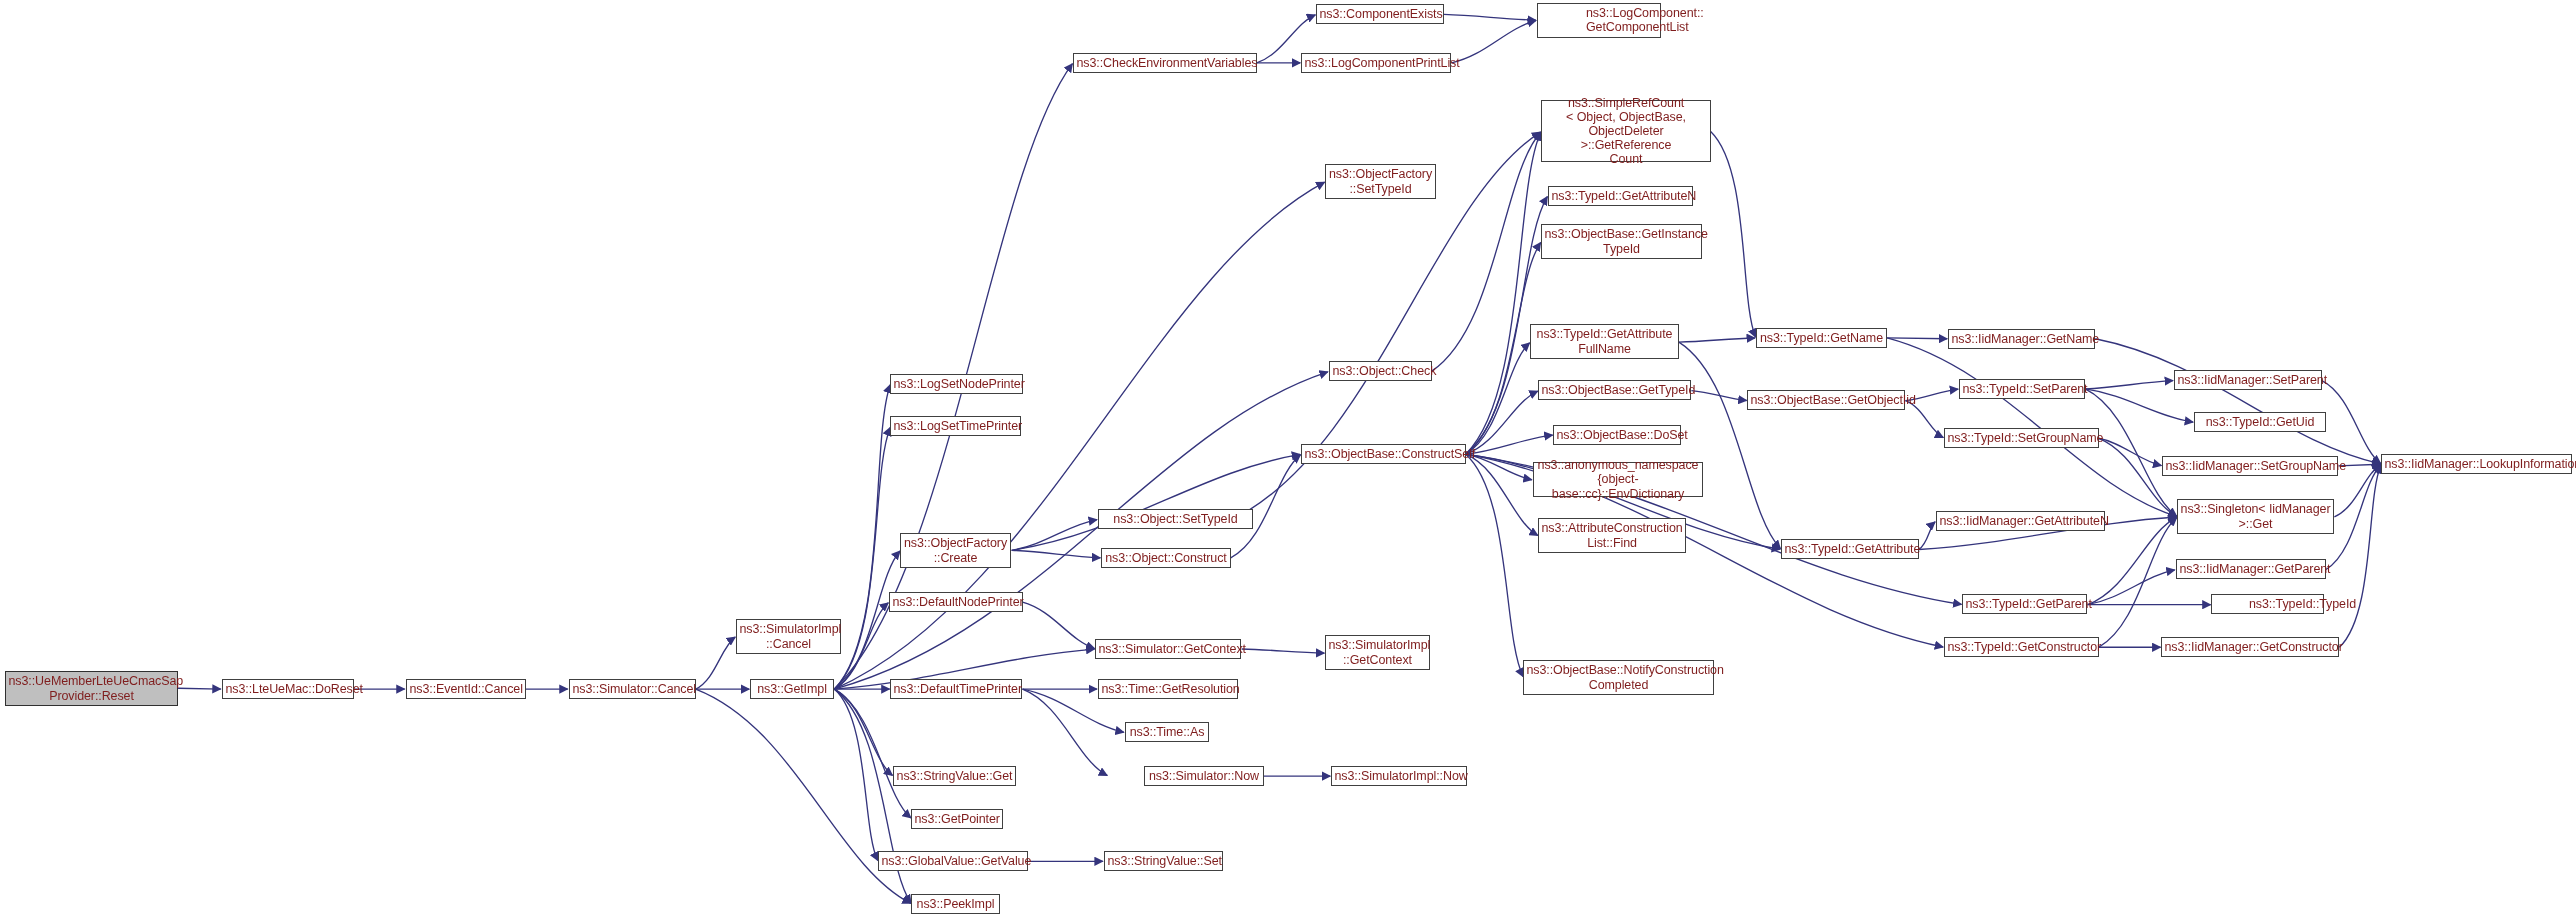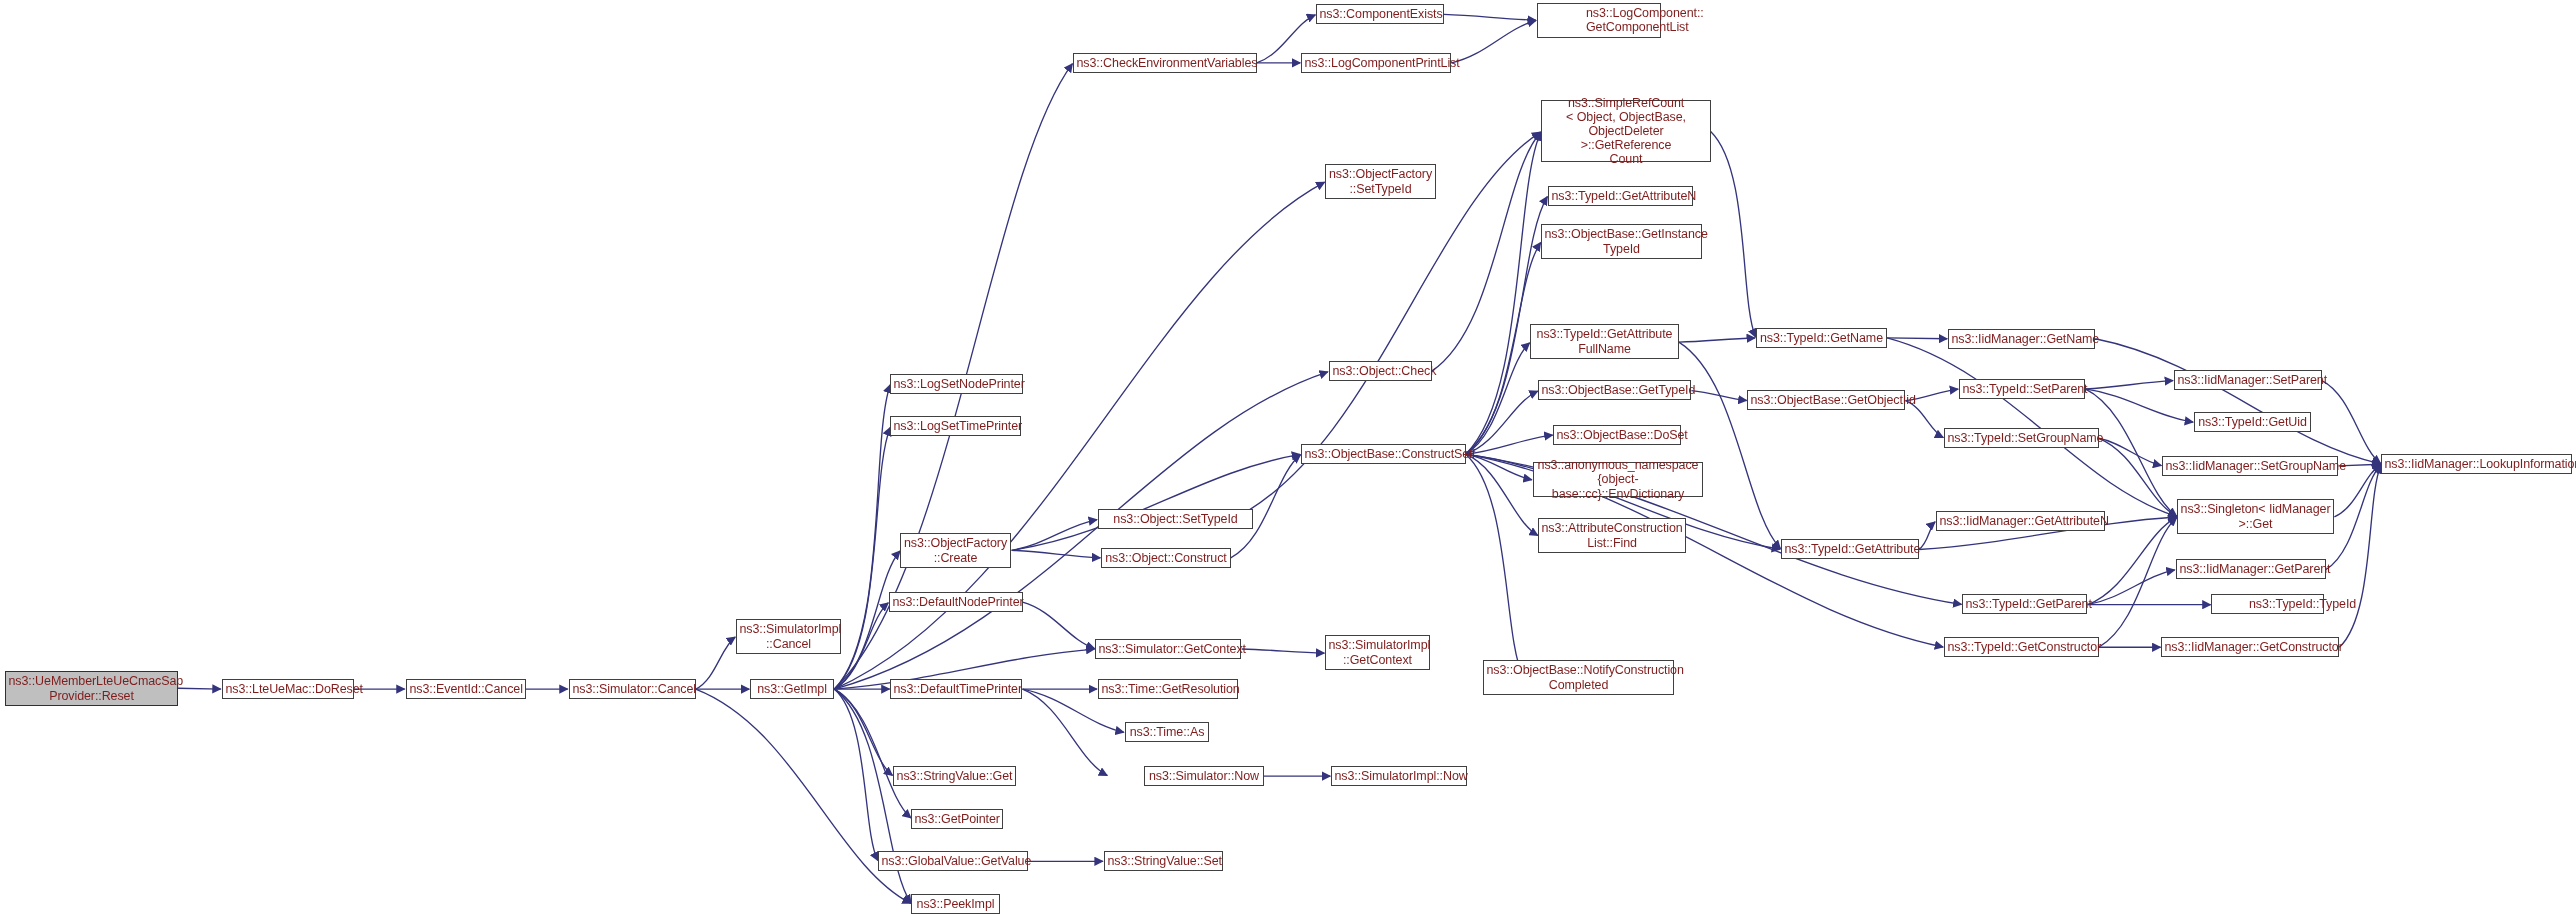--- a/index.html
+++ b/index.html
@@ -178,36 +178,36 @@
       <div class="node" style="left: 1329px; top: 361px; width: 103px; height: 20px;"><span class="node-label">ns3::Object::Check</span></div>
       <div class="node" style="left: 1530px; top: 324px; width: 149px; height: 35px;"><span class="node-label">ns3::TypeId::GetAttribute
 FullName</span></div>
       <div class="node" style="left: 1538px; top: 380px; width: 153px; height: 20px;"><span class="node-label">ns3::ObjectBase::GetTypeId</span></div>
       <div class="node" style="left: 1553px; top: 425px; width: 128px; height: 20px;"><span class="node-label">ns3::ObjectBase::DoSet</span></div>
       <div class="node" style="left: 1533px; top: 462px; width: 170px; height: 35px;"><span class="node-label">ns3::anonymous_namespace
 {object-base::cc}::EnvDictionary</span></div>
       <div class="node" style="left: 1538px; top: 518px; width: 148px; height: 35px;"><span class="node-label">ns3::AttributeConstruction
 List::Find</span></div>
       <div class="node" style="left: 1301px; top: 444px; width: 165px; height: 20px;"><span class="node-label">ns3::ObjectBase::ConstructSelf</span></div>
-      <div class="node" style="left: 1483px; top: 660px; width: 191px; height: 35px;"><span class="node-label">ns3::ObjectBase::NotifyConstruction
+      <div class="node" style="left: 1523px; top: 660px; width: 191px; height: 35px;"><span class="node-label">ns3::ObjectBase::NotifyConstruction
 Completed</span></div>
       <div class="node" style="left: 1325px; top: 635px; width: 105px; height: 35px;"><span class="node-label">ns3::SimulatorImpl
 ::GetContext</span></div>
       <div class="node" style="left: 1331px; top: 766px; width: 136px; height: 20px;"><span class="node-label">ns3::SimulatorImpl::Now</span></div>
       <div class="node" style="left: 1756px; top: 328px; width: 131px; height: 20px;"><span class="node-label">ns3::TypeId::GetName</span></div>
       <div class="node" style="left: 1747px; top: 390px; width: 158px; height: 20px;"><span class="node-label">ns3::ObjectBase::GetObjectIid</span></div>
       <div class="node" style="left: 1781px; top: 539px; width: 138px; height: 20px;"><span class="node-label">ns3::TypeId::GetAttribute</span></div>
       <div class="node" style="left: 1948px; top: 329px; width: 147px; height: 20px;"><span class="node-label">ns3::IidManager::GetName</span></div>
       <div class="node" style="left: 1959px; top: 379px; width: 126px; height: 20px;"><span class="node-label">ns3::TypeId::SetParent</span></div>
       <div class="node" style="left: 1944px; top: 428px; width: 155px; height: 20px;"><span class="node-label">ns3::TypeId::SetGroupName</span></div>
       <div class="node" style="left: 1936px; top: 511px; width: 169px; height: 20px;"><span class="node-label">ns3::IidManager::GetAttributeN</span></div>
       <div class="node" style="left: 1962px; top: 594px; width: 125px; height: 20px;"><span class="node-label">ns3::TypeId::GetParent</span></div>
       <div class="node" style="left: 1944px; top: 637px; width: 155px; height: 20px;"><span class="node-label">ns3::TypeId::GetConstructor</span></div>
       <div class="node" style="left: 2174px; top: 370px; width: 148px; height: 20px;"><span class="node-label">ns3::IidManager::SetParent</span></div>
-      <div class="node" style="left: 2194px; top: 412px; width: 117px; height: 20px;"><span class="node-label">ns3::TypeId::GetUid</span></div>
+      <div class="node" style="left: 2194px; top: 412px; width: 132px; height: 20px;"><span class="node-label">ns3::TypeId::GetUid</span></div>
       <div class="node" style="left: 2162px; top: 456px; width: 176px; height: 20px;"><span class="node-label">ns3::IidManager::SetGroupName</span></div>
       <div class="node" style="left: 2177px; top: 499px; width: 157px; height: 35px;"><span class="node-label">ns3::Singleton&lt; IidManager
 &gt;::Get</span></div>
       <div class="node" style="left: 2176px; top: 559px; width: 150px; height: 20px;"><span class="node-label">ns3::IidManager::GetParent</span></div>
       <div class="node" style="left: 2211px; top: 594px; width: 113px; height: 20px; padding-left: 37px;"><span class="node-label">ns3::TypeId::TypeId</span></div>
       <div class="node" style="left: 2161px; top: 637px; width: 178px; height: 20px;"><span class="node-label">ns3::IidManager::GetConstructor</span></div>
       <div class="node" style="left: 2381px; top: 454px; width: 191px; height: 20px;"><span class="node-label">ns3::IidManager::LookupInformation</span></div>
     </div>
 </div>
 

